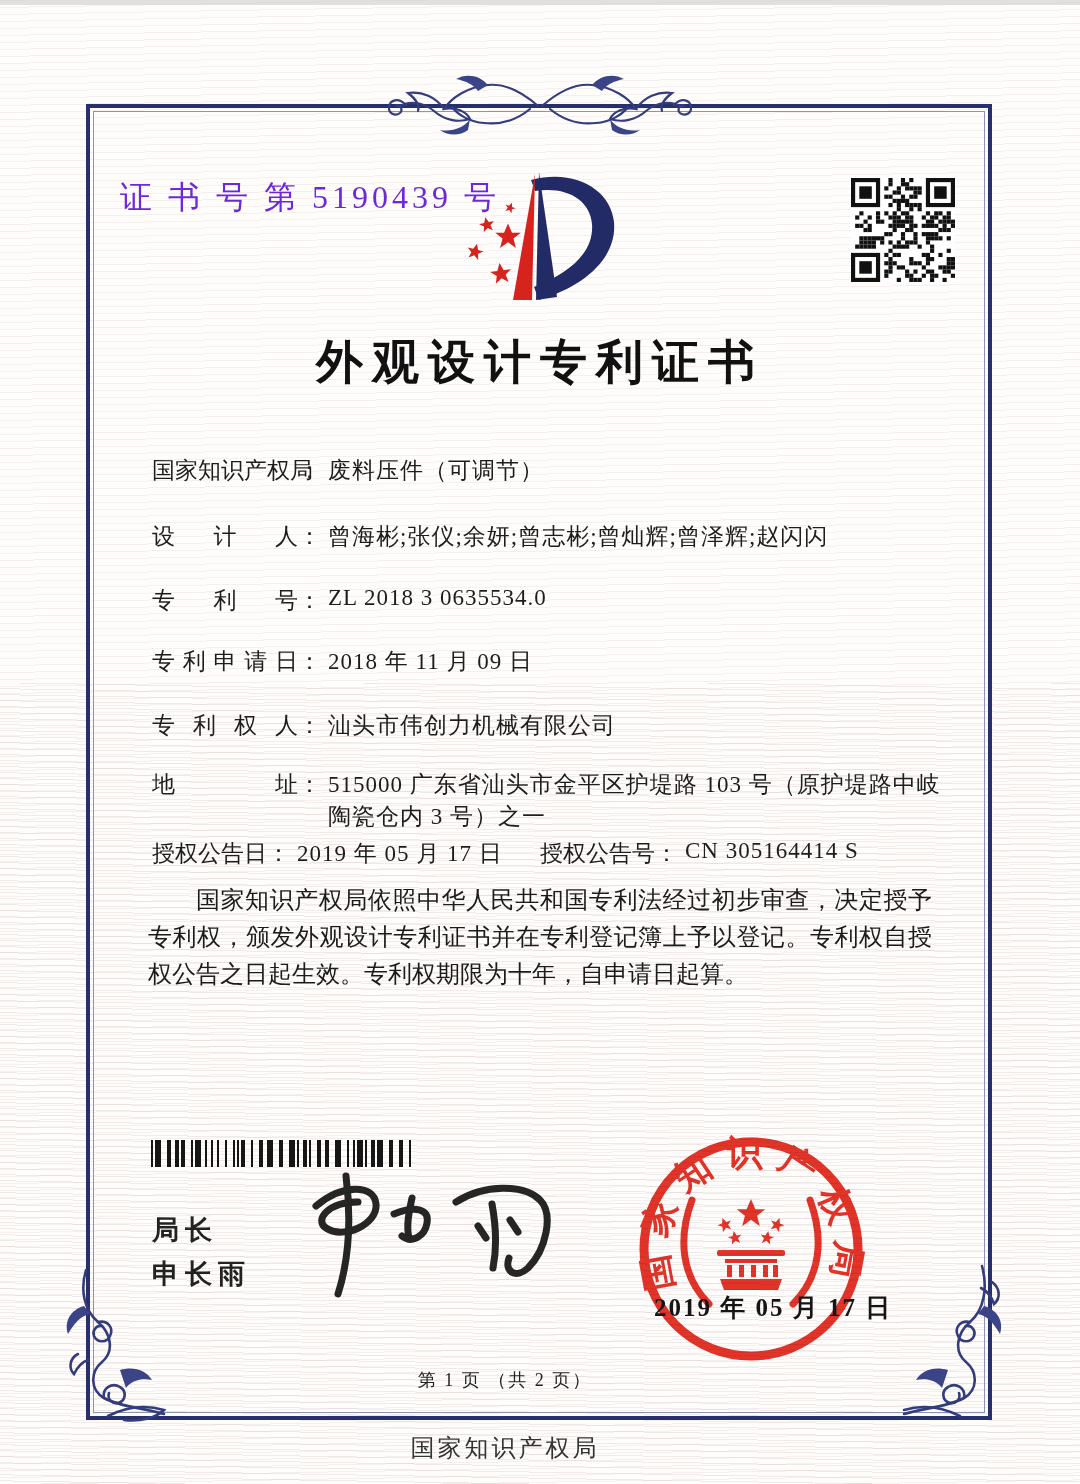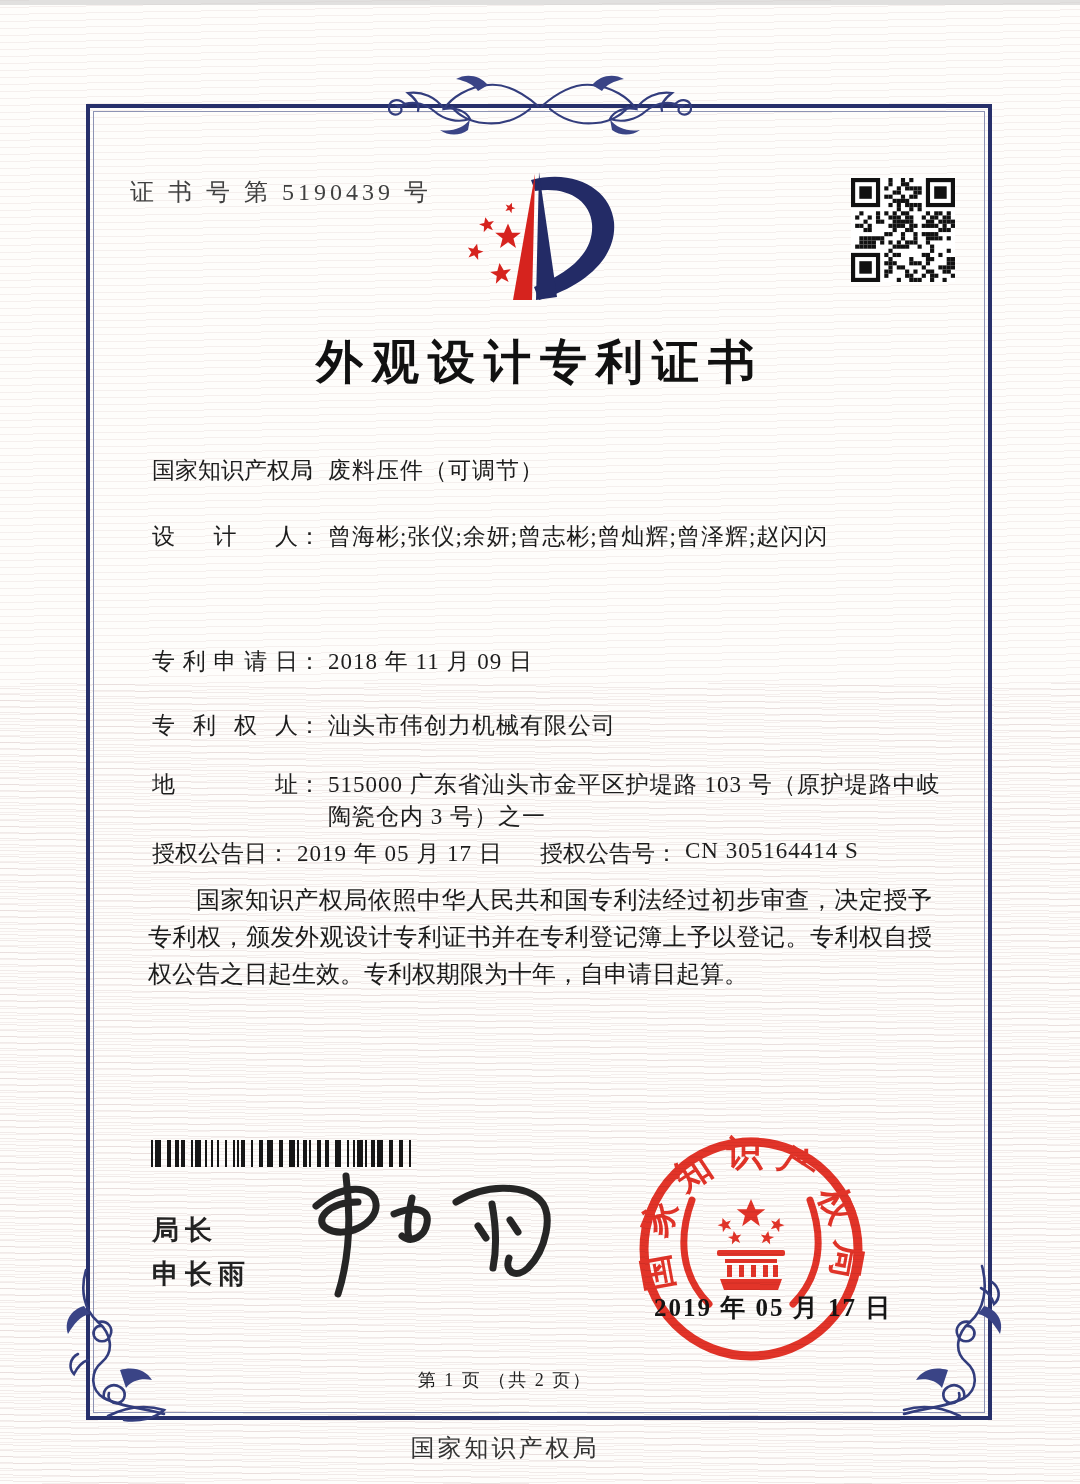--- a/index.html
+++ b/index.html
@@ -22,21 +22,21 @@
   }
   .scan-edge{position:absolute;left:0;top:0;width:100%;height:5px;background:#c9c9c9;opacity:.55;z-index:1;}
 
   
   .frame{position:absolute;left:86px;top:104px;width:898px;height:1308px;
          border:4px solid #27306b;z-index:1;}
   .frame-inner{position:absolute;inset:3px;border:1px solid #8d93b4;}
 
   .abs{position:absolute;z-index:3;}
 
-  .cert-no{left:130px;top:176px;font-size:24px;letter-spacing:4px;color:#404040;}
+  .cert-no{left:120px;top:176px;font-size:32px;letter-spacing:4px;color:#6d28d9;}
 
   .title{left:0;top:331px;width:1080px;text-align:center;
          font-size:47px;font-weight:700;letter-spacing:9px;color:#111;}
 
   .row{left:152px;font-size:23px;color:#1d1d1d;white-space:nowrap;}
   .flabel{display:inline-block;width:146px;text-align:justify;text-align-last:justify;vertical-align:top;}
   .fcolon{display:inline-block;vertical-align:top;}
   .fvalue{display:inline-block;padding-left:7px;vertical-align:top;letter-spacing:1px;}
   .fvalue.wrap{white-space:normal;width:622px;line-height:32px;}
   .plainlabel{display:inline-block;vertical-align:top;}
@@ -336,20 +336,23 @@
     </svg>
 
   <div class="abs title">外观设计专利证书</div>
 
   <div class="abs row" style="top:455px">
     <span class="flabel">国家知识产权局</span><span class="fcolon">：</span><span class="fvalue">废料压件（可调节）</span>
   </div>
   <div class="abs row" style="top:521px">
     <span class="flabel">设计人</span><span class="fcolon">：</span><span class="fvalue">曾海彬;张仪;余妍;曾志彬;曾灿辉;曾泽辉;赵闪闪</span>
   </div>
+  <div class="abs row" style="top:585px">
+    <span class="flabel">专利号</span><span class="fcolon">：</span><span class="fvalue">ZL 2018 3 0635534.0</span>
+  </div>
   <div class="abs row" style="top:646px">
     <span class="flabel">专利申请日</span><span class="fcolon">：</span><span class="fvalue">2018 年 11 月 09 日</span>
   </div>
   <div class="abs row" style="top:710px">
     <span class="flabel">专利权人</span><span class="fcolon">：</span><span class="fvalue">汕头市伟创力机械有限公司</span>
   </div>
   <div class="abs row" style="top:769px">
     <span class="flabel">地址</span><span class="fcolon">：</span><span class="fvalue wrap">515000 广东省汕头市金平区护堤路 103 号（原护堤路中岐陶瓷仓内 3 号）之一</span>
   </div>
   <div class="abs row" style="top:838px">

